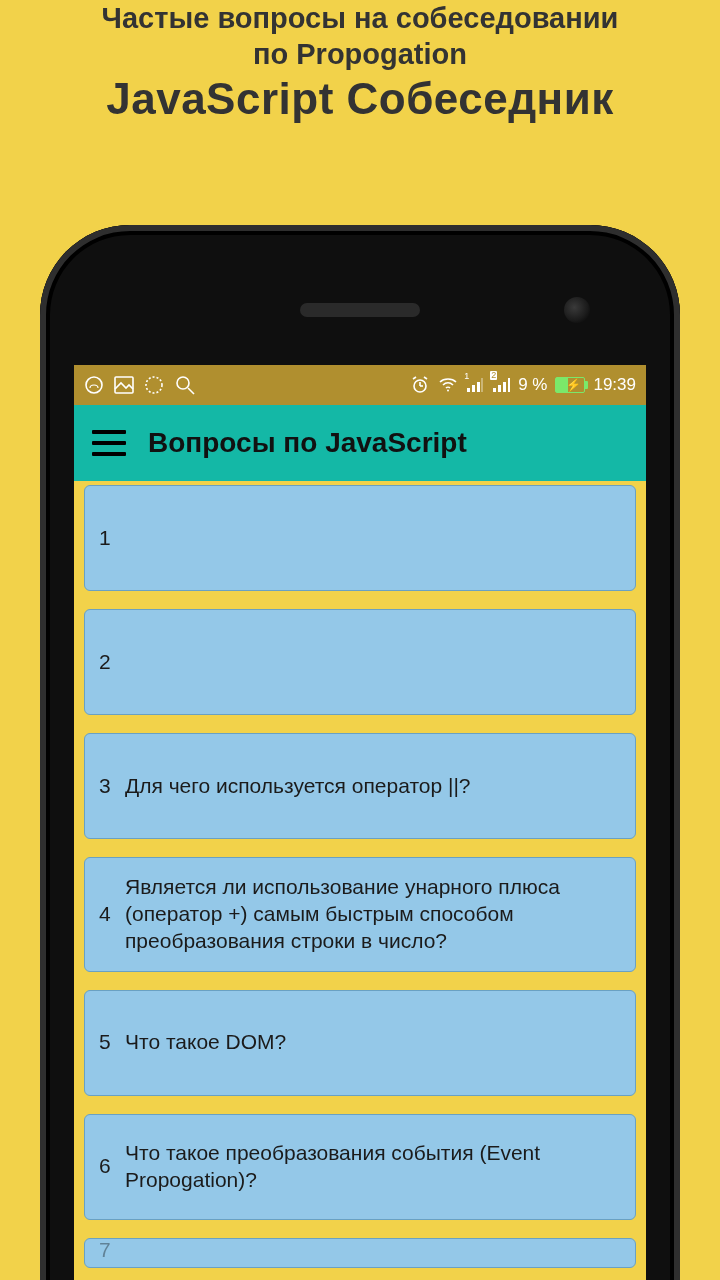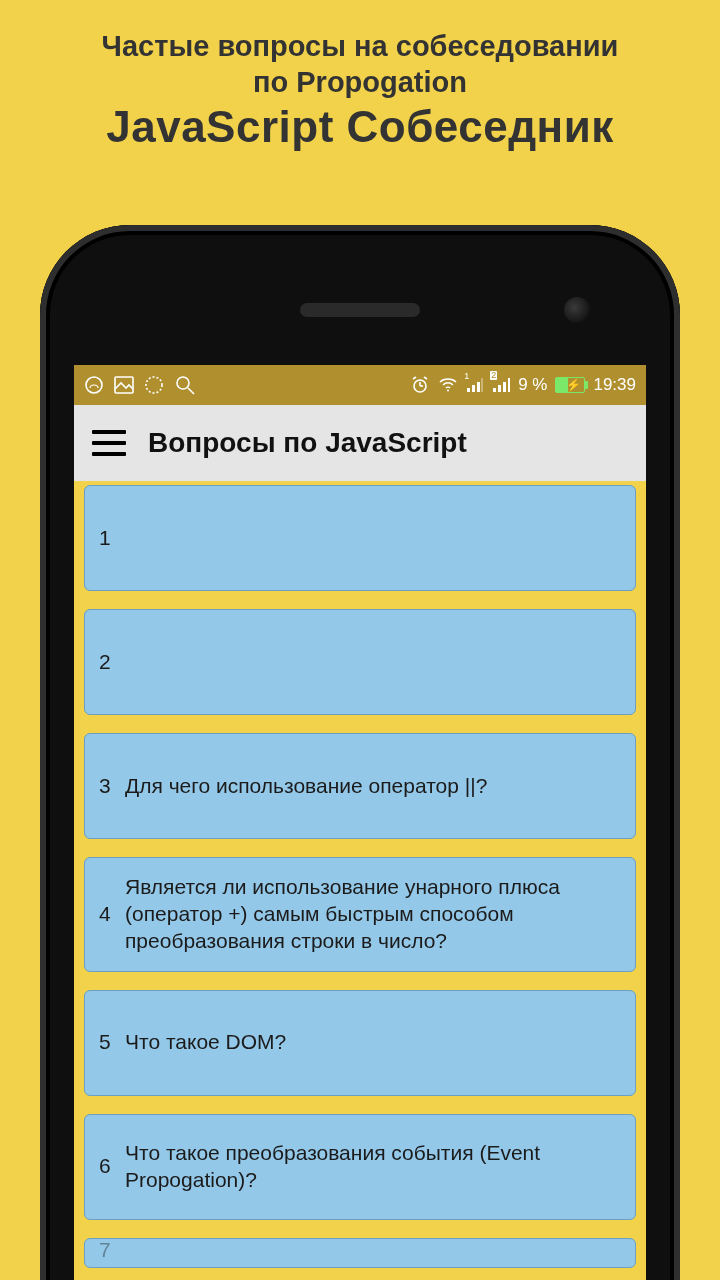--- a/index.html
+++ b/index.html
@@ -7,21 +7,20 @@
   body {
     background: #f2d24a;
     font-family: Arial, Helvetica, sans-serif;
     color: #323232;
     position: relative;
   }
 
   
   .headline {
     text-align: center;
-    padding-top: 28px;
   }
   .headline .line1 {
     font-size: 29px;
     font-weight: 600;
     color: #333;
     line-height: 1.25;
   }
   .headline .line2 {
     font-size: 44px;
     font-weight: 700;
@@ -124,21 +123,21 @@
     left: 10px;
     top: 0;
     font-size: 12px;
     line-height: 14px;
     color: #fff;
   }
 
   
   .appbar {
     height: 76px;
-    background: #e5e5e5;
+    background: #14b8a6;
     display: flex;
     align-items: center;
     padding: 0 18px;
     gap: 22px;
   }
   .hamburger {
     width: 34px;
     height: 26px;
     display: flex;
     flex-direction: column;
@@ -295,21 +294,21 @@
 
     <div class="list">
       <div class="card">
         <div class="num">1</div>
       </div>
       <div class="card">
         <div class="num">2</div>
       </div>
       <div class="card">
         <div class="num">3</div>
-        <div class="txt">Для чего использование оператор ||?</div>
+        <div class="txt">Для чего используется оператор ||?</div>
       </div>
       <div class="card">
         <div class="num">4</div>
         <div class="txt">Является ли использование унарного плюса (оператор +) самым быстрым способом преобразования строки в число?</div>
       </div>
       <div class="card">
         <div class="num">5</div>
         <div class="txt">Что такое DOM?</div>
       </div>
       <div class="card">

